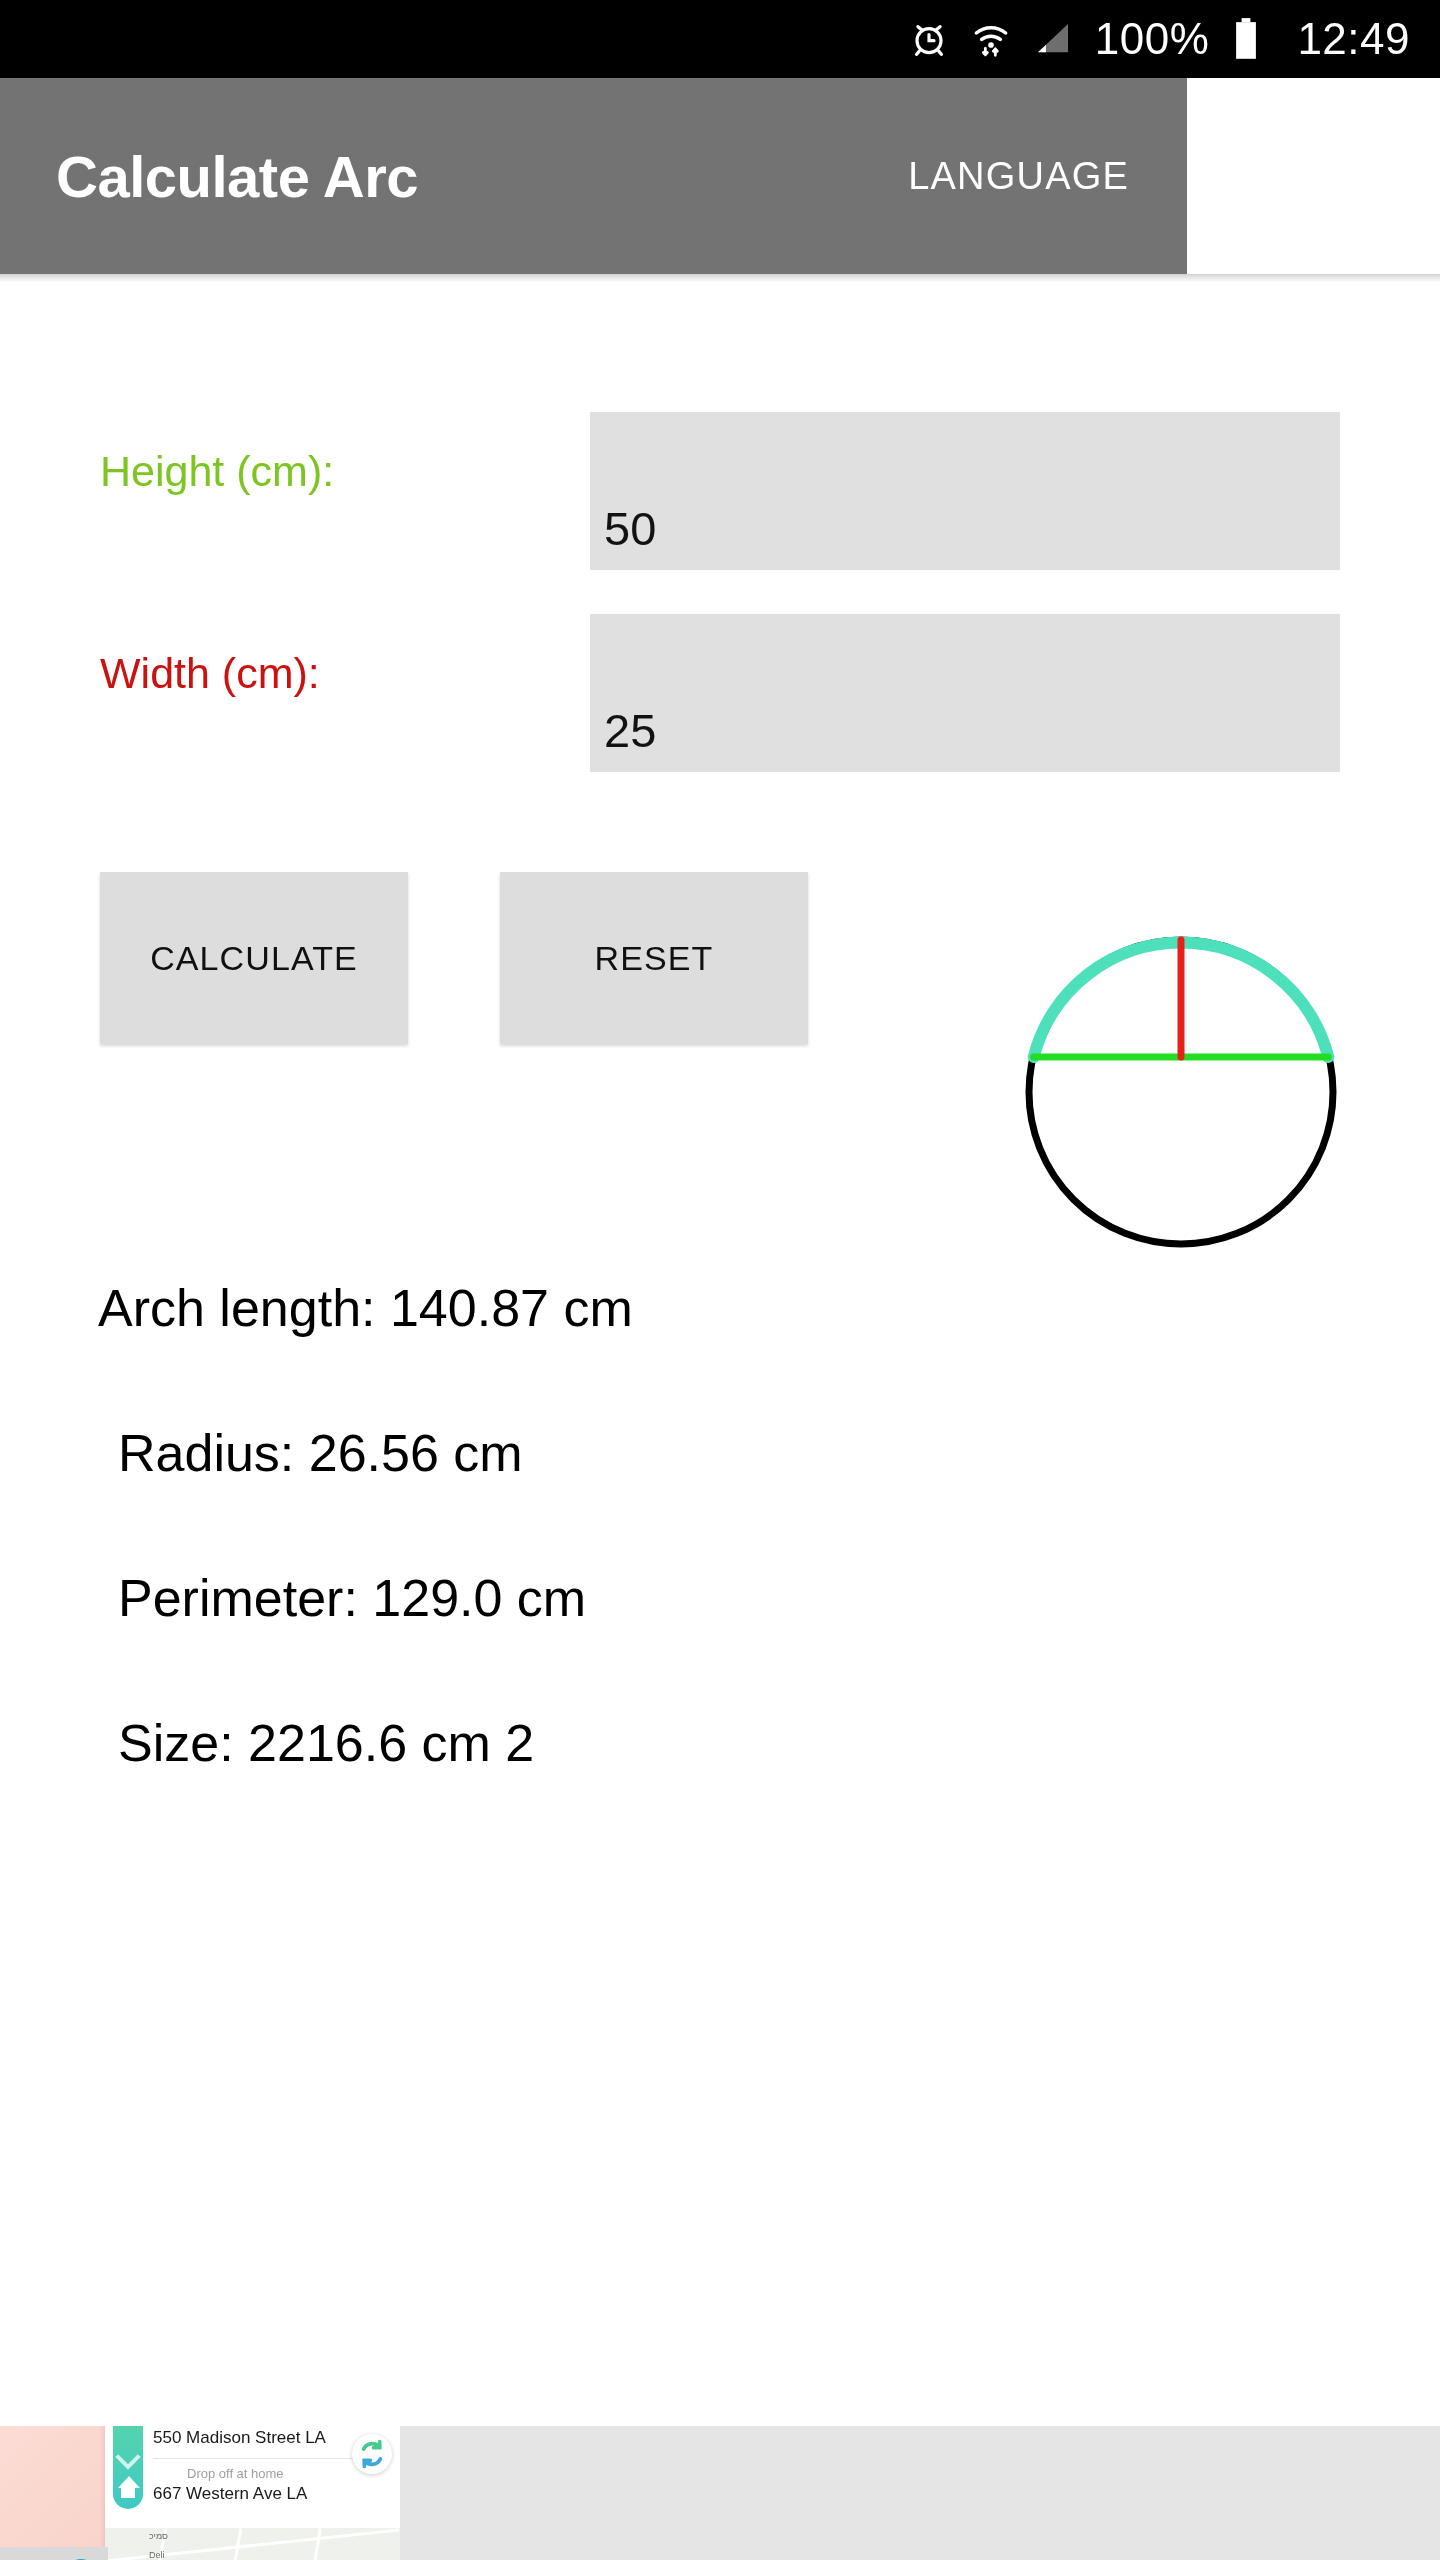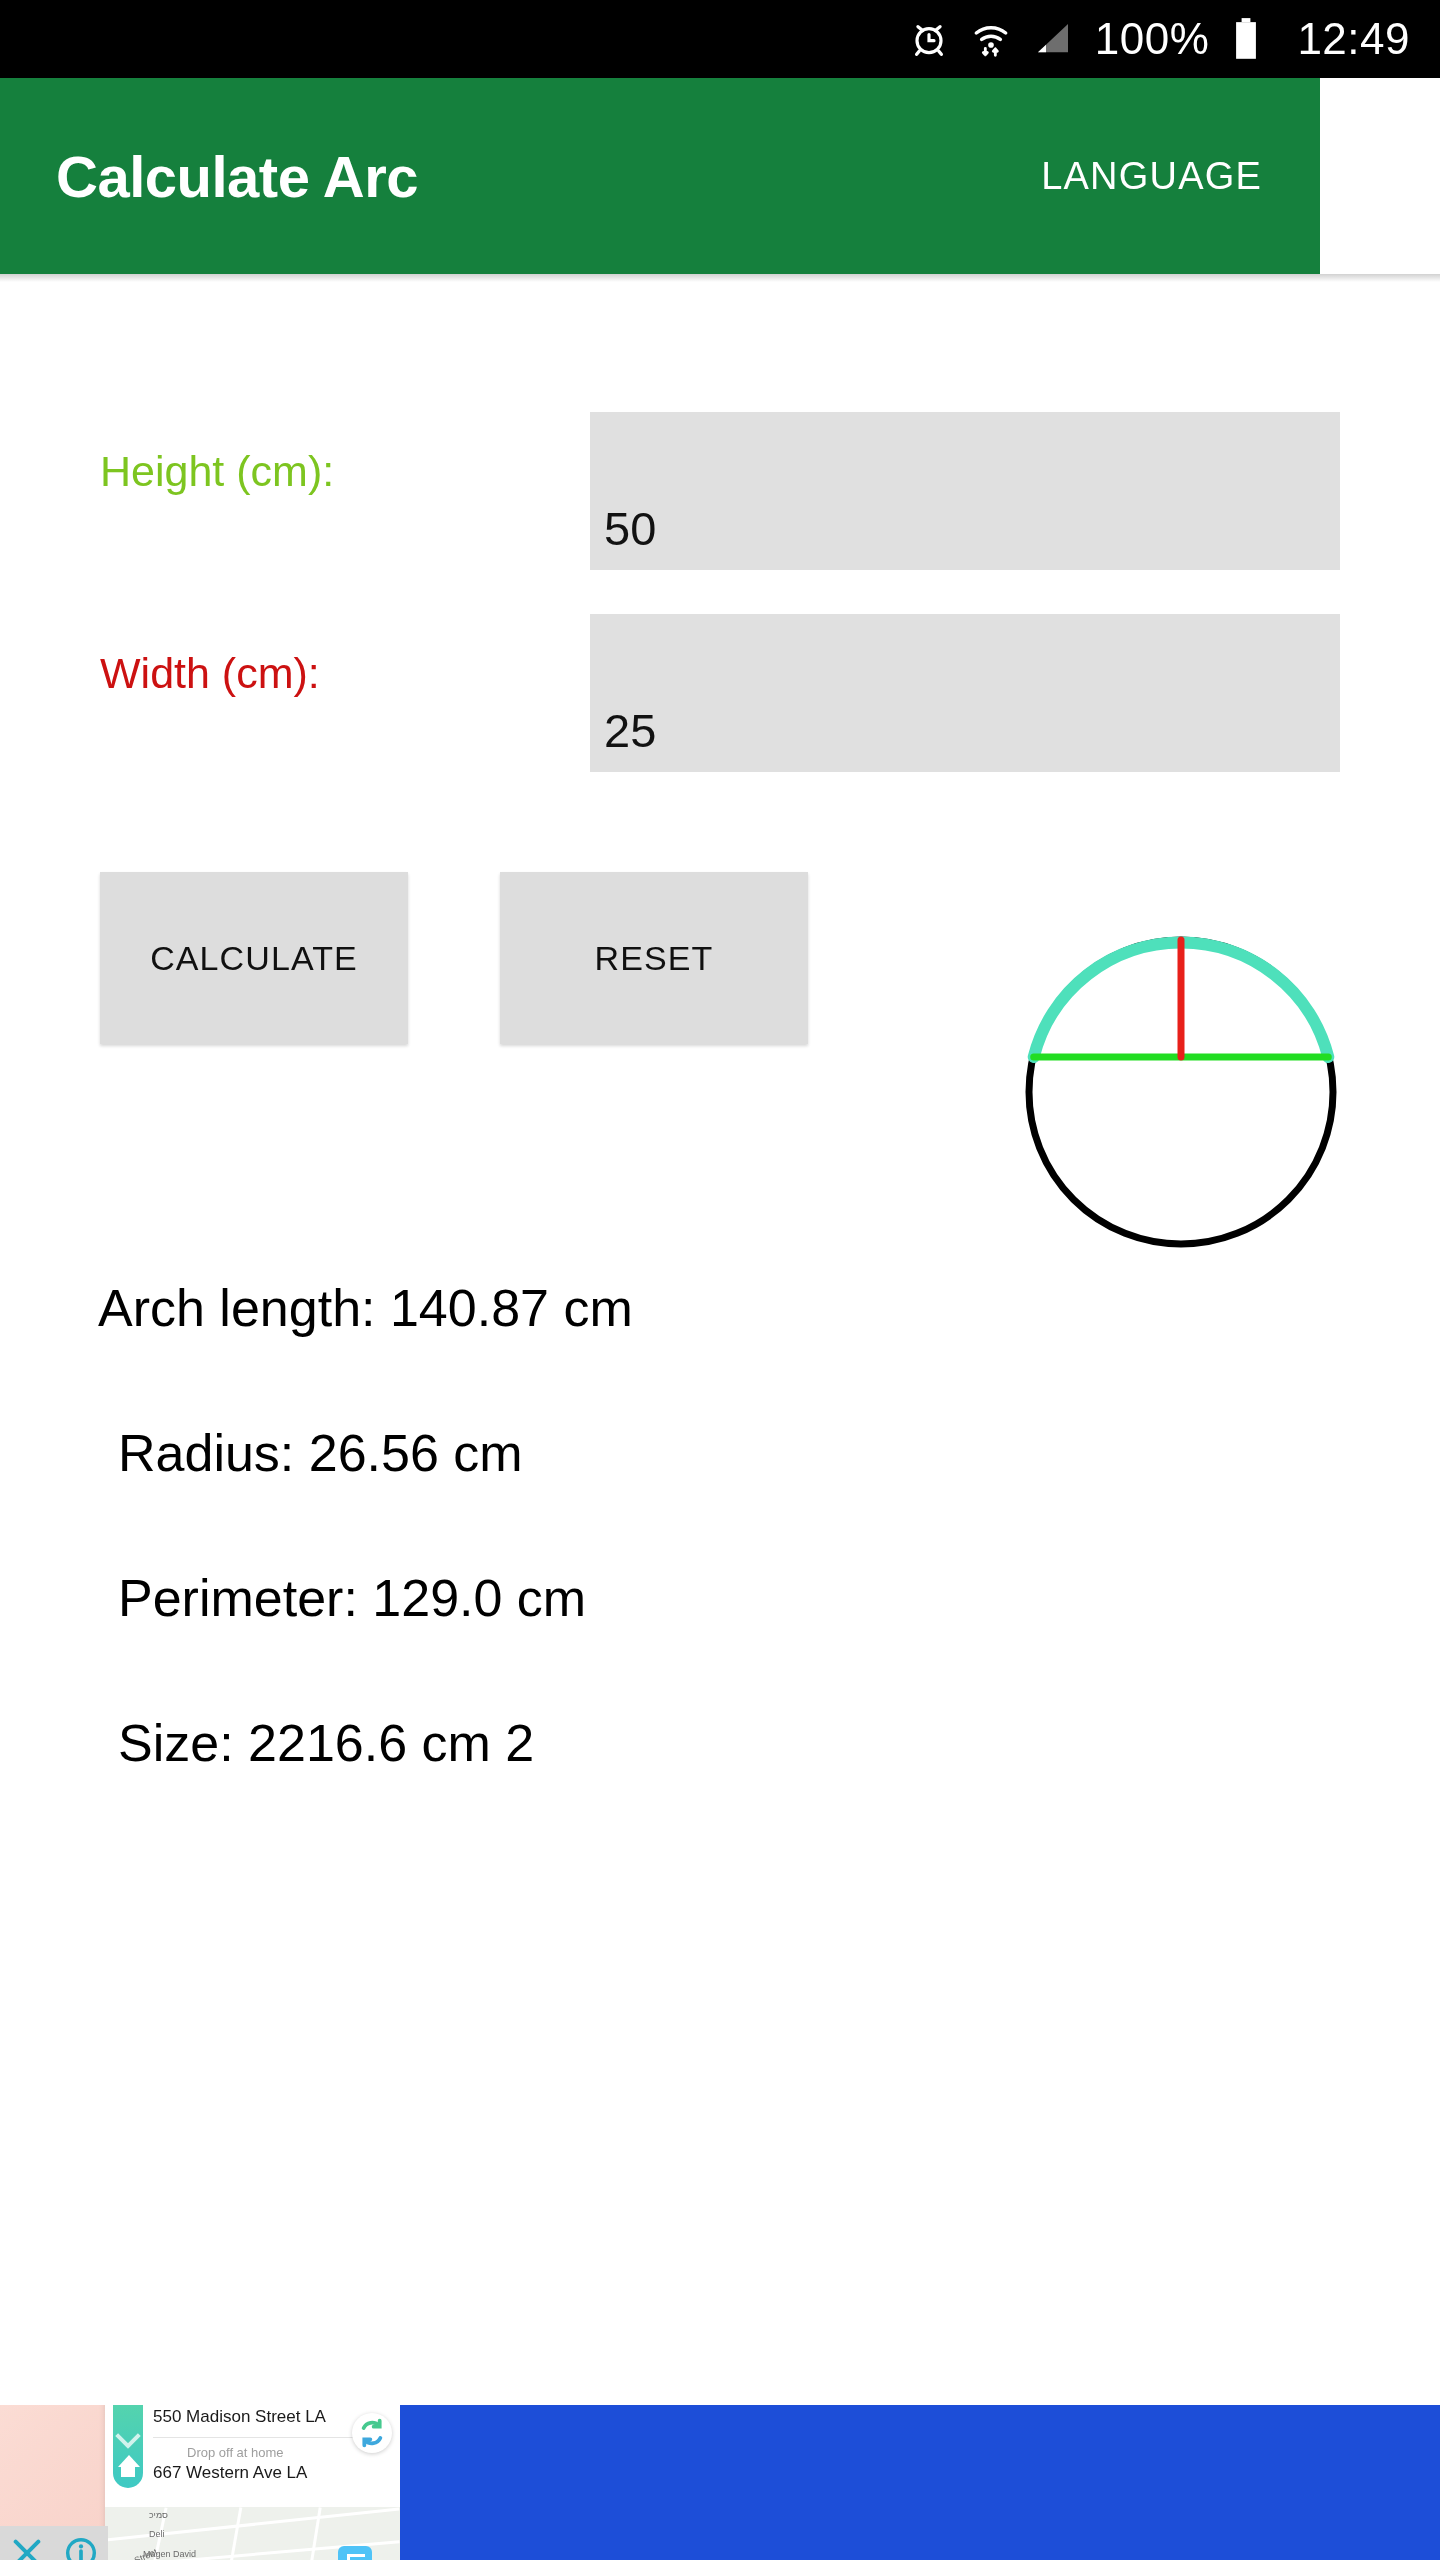--- a/index.html
+++ b/index.html
@@ -21,22 +21,22 @@
   .sb-group{ display:flex; align-items:center; gap:22px; }
   .sb-icon{ display:flex; align-items:center; justify-content:center; }
   .sb-text{
     color:#ffffff; font-size:44px; font-weight:400; letter-spacing:0.5px;
     line-height:1; font-family:"Liberation Sans", sans-serif;
   }
   .sb-time{ margin-left:14px; }
 
   
   .appbar{
-    position:absolute; top:78px; left:0; width:1320px; height:196px;
-    background:#15803d;
+    position:absolute; top:78px; left:0; width:1187px; height:196px;
+    background:#737373;
     display:flex; align-items:center; justify-content:space-between;
     padding:0 48px 0 56px;
   }
   .appbar-title{
     color:#ffffff; font-size:58px; font-weight:700; letter-spacing:-0.5px;
   }
   .appbar-action{
     color:#ffffff; font-size:38px; font-weight:400; letter-spacing:1.2px;
     padding:14px 10px; cursor:pointer;
   }
@@ -85,22 +85,22 @@
   .results{ position:absolute; left:0; top:1000px; width:1440px; }
   .result-line{
     font-size:52px; color:#000000; font-weight:400;
     line-height:1; margin-bottom:93px; white-space:nowrap;
   }
   .result-line:first-child{ padding-left:98px; }
   .result-line:not(:first-child){ padding-left:118px; }
 
   
   .ad{
-    position:absolute; left:0; bottom:0; width:1440px; height:155px;
-    background:#1d4ed8; overflow:hidden; display:flex;justify-content:space-between;
+    position:absolute; left:0; bottom:0; width:1440px; height:134px;
+    background:#e5e5e5; overflow:hidden; display:flex;justify-content:space-between;
   }
   .ad-media{
     position:relative; width:400px; height:175px; flex:0 0 400px;
     background:#f9d7cf; overflow:hidden;
   }
   .ad-pink{
     position:absolute; left:0; top:0; width:400px; height:175px;
     background:linear-gradient(135deg,#fbdcd4 0%,#f7cfc6 60%,#f3c4bb 100%);
   }
   .ad-card{

